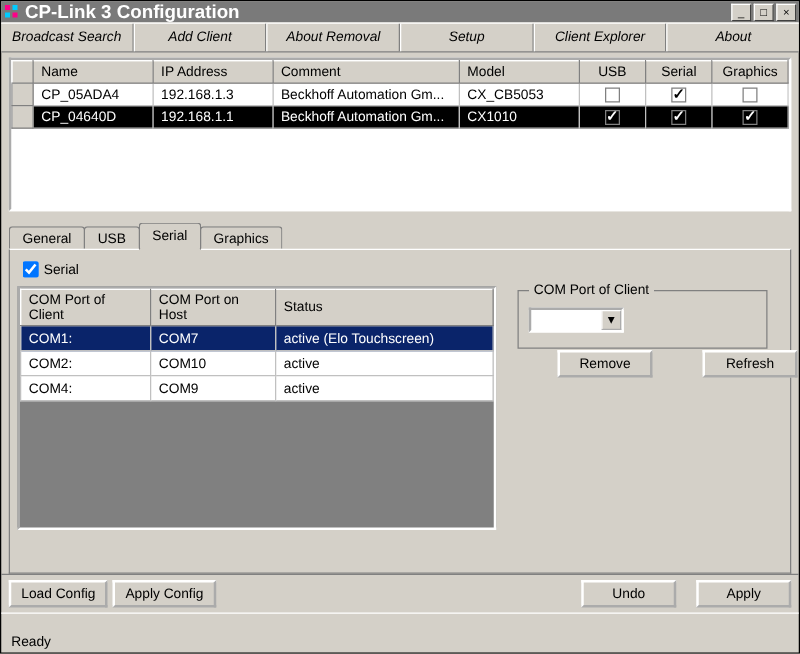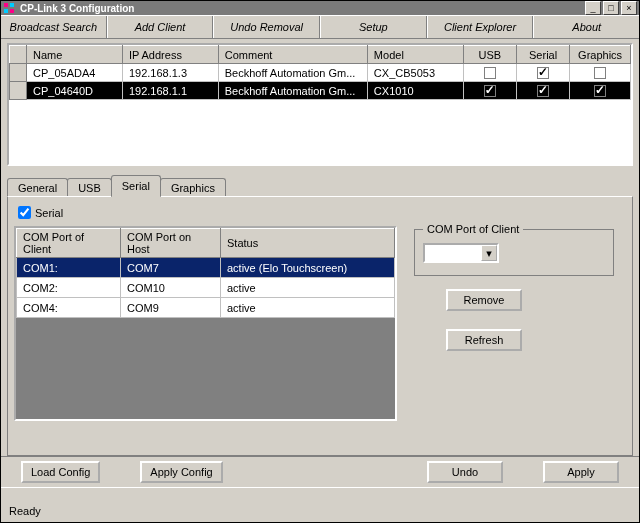--- a/index.html
+++ b/index.html
@@ -3,21 +3,21 @@
 <meta charset="utf-8">
 <style>
 * { box-sizing: border-box; font-family: Tahoma, Arial, sans-serif; font-size: 11px; }
 html, body { margin:0; padding:0; height:100%; }
 body { background:#d4d0c8; }
 
 .window { width:640px; height:523px; border:1px solid #000; background:#d4d0c8; display:flex; flex-direction:column; }
 
 .titlebar { height:18px; background:linear-gradient(#7a7a7a,#7a7a7a); color:#fff; display:flex; align-items:center; padding:0 2px; }
 .titlebar .ticon { width:13px; height:13px; margin-right:4px; display:inline-flex; }
-.titlebar .title { flex:1; font-weight:bold; font-size:10px; color:#fff; }
+.titlebar .title { flex:1; font-weight:bold; font-size:15px; color:#fff; }
 .titlebar .wbtn { width:16px; height:14px; margin-left:2px; background:#d4d0c8; border:1px solid #fff; border-right-color:#404040; border-bottom-color:#404040; display:flex; align-items:center; justify-content:center; font-size:9px; color:#000; }
 
 .toolbar { display:flex; border-top:1px solid #fff; border-bottom:1px solid #808080; background:#d4d0c8; }
 .toolbar .tbtn { flex:1; text-align:center; padding:5px 0; border-right:1px solid #808080; border-left:1px solid #fff; cursor:default;font-style:italic; }
 .toolbar .tbtn:first-child{border-left:none;}
 .toolbar .tbtn:last-child{border-right:none;}
 
 .client-area { padding:4px 6px 0 6px; flex:1; display:flex; flex-direction:column; }
 
 .grid1 { border:2px inset #fff; background:#ffffff; height:123px; overflow:auto; }
@@ -44,23 +44,23 @@
 table.g2 th { background:#d4d0c8; border:1px solid #808080; border-top-color:#fff; border-left-color:#fff; font-weight:normal; text-align:left; padding:2px 6px; height:18px;}
 table.g2 td { border:1px solid #c0c0c0; padding:2px 6px; height:20px;}
 tr.hl td { background:#0a246a; color:#fff; }
 
 fieldset.group { position:absolute; left:404px; top:26px; width:200px; border:1px solid #808080; padding:8px 8px 12px 8px;}
 fieldset.group legend { padding:0 4px; }
 .btn { display:inline-block; min-width:76px; text-align:center; padding:3px 8px; border:2px outset #fff; background:#d4d0c8; cursor:default;}
 .combo { width:76px; height:20px; border:2px inset #fff; background:#fff; display:inline-flex; align-items:center; justify-content:flex-end; }
 .combo .arrow{ width:16px; height:16px; background:#d4d0c8; border:1px outset #fff; text-align:center; line-height:14px;}
 
-.sidebtns { position:absolute; left:438px; top:80px; display:flex; flex-direction:column; gap:18px;margin-top:12px;}
-
-.bottombar { display:flex; padding:4px 20px; border-top:1px solid #808080; align-items:center;gap:36px;}
+.sidebtns { position:absolute; left:438px; top:80px; display:flex; gap:40px;}
+
+.bottombar { display:flex; padding:4px 6px; border-top:1px solid #808080; align-items:center;}
 .bottombar .spacer{flex:1;}
 .status { border-top:1px solid #fff; padding:16px 6px; display:flex;}
 .status .sc { border:1px inset #fff; padding:1px 6px;}
 .status .sc:first-child{flex:1; border:none; padding:1px 2px;}
 </style>
 </head>
 <body>
 
 <div class="window">
   <div class="titlebar">
@@ -74,21 +74,21 @@
     </span>
     <span class="title">CP-Link 3 Configuration</span>
     <span class="wbtn">_</span>
     <span class="wbtn">□</span>
     <span class="wbtn">×</span>
   </div>
 
   <div class="toolbar">
     <div class="tbtn">Broadcast Search</div>
     <div class="tbtn">Add Client</div>
-    <div class="tbtn">Undo Removal</div>
+    <div class="tbtn">About Removal</div>
     <div class="tbtn">Setup</div>
     <div class="tbtn">Client Explorer</div>
     <div class="tbtn">About</div>
   </div>
 
   <div class="client-area">
     <div class="grid1">
       <table class="g">
         <tbody>
             <tr>
@@ -194,18 +194,18 @@
         </div>
       </div>
     </div>
   </div>
 
   <div class="bottombar">
     <span class="btn">Load Config</span>
     <span class="btn" style="margin-left:4px">Apply Config</span>
     <span class="spacer"></span>
     <span class="btn">Undo</span>
-    <span class="btn" style="margin-left:4px">Apply</span>
+    <span class="btn" style="margin-left:16px">Apply</span>
   </div>
   <div class="status">
     <span class="sc">Ready</span>
   </div>
 </div>
 
 </body></html>

